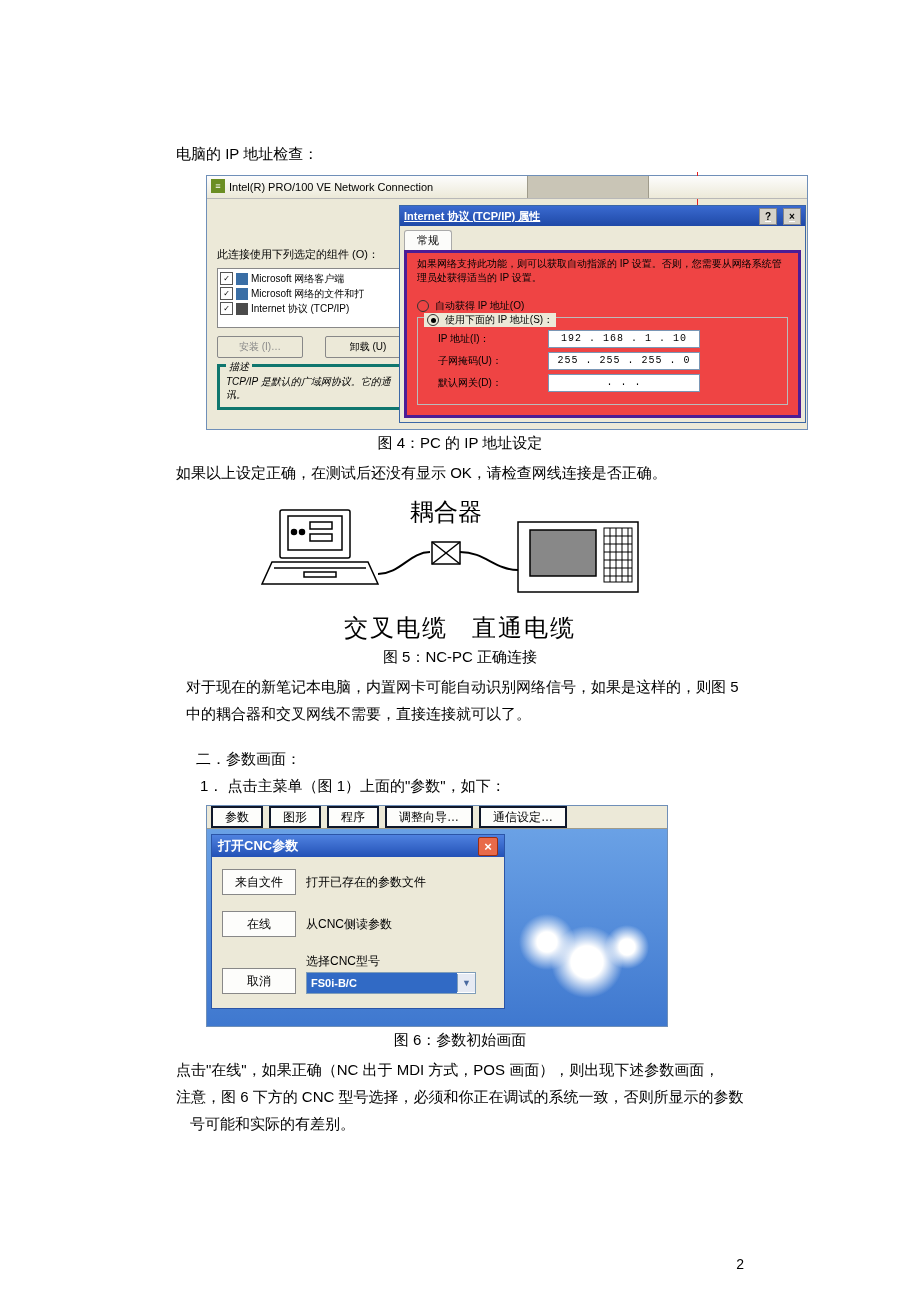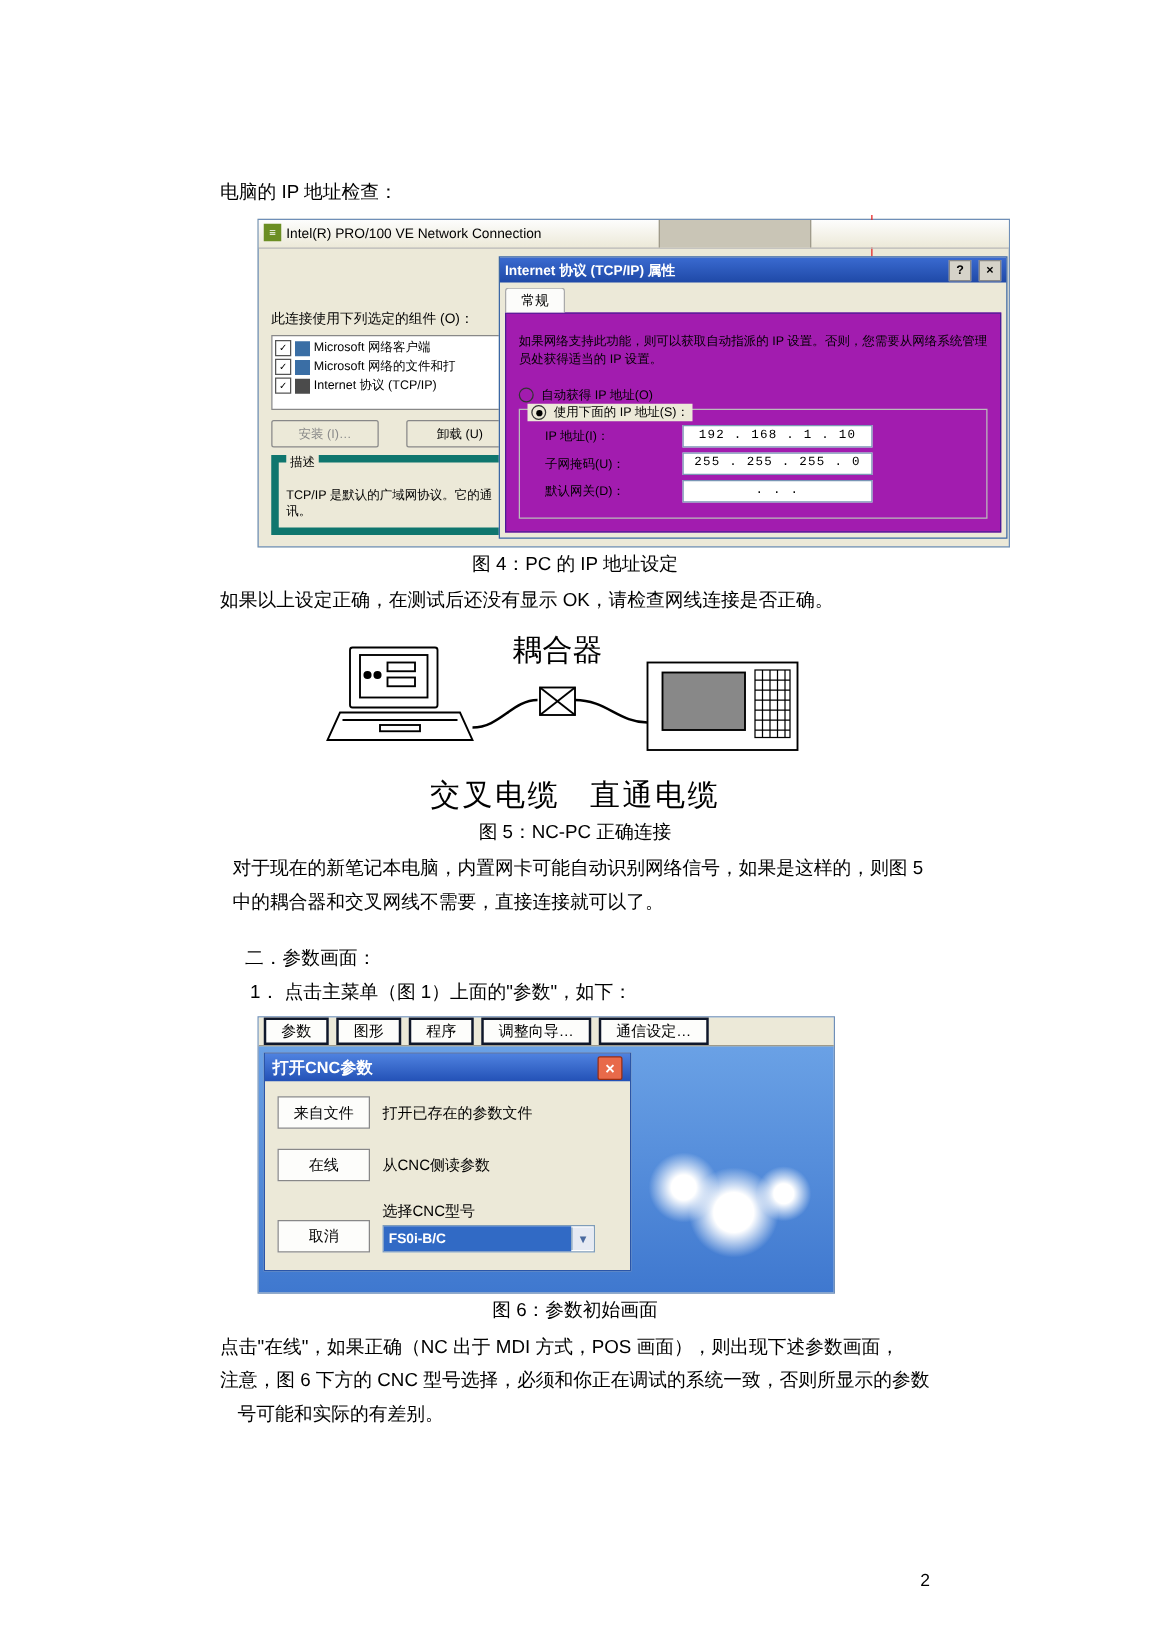--- a/index.html
+++ b/index.html
@@ -67,49 +67,49 @@
   .fig4 .chklist .picon { width:12px; height:12px; background:#3a6ea5; display:inline-block; }
   .fig4 .chklist .picon.net { background:#4b4b4b; }
   .fig4 .btnrow { display:flex; gap:22px; margin-bottom:6px;}
   .fig4 .btn {
     height:20px; min-width:68px; padding:0 8px;
     background:#ece9d8; border:1px solid #888; border-radius:2px;
     font-size:10px; display:inline-flex; align-items:center; justify-content:center;
   }
   .fig4 .btn.dis { color:#8a8a8a; }
   .fig4 .fieldset {
-    border:6px solid #0f766e; padding:20px 6px 6px 6px; position:relative; margin-top:4px;
+    border:3px solid #0f766e; padding:8px 6px 6px 6px; position:relative; margin-top:4px;font-style:italic;
   }
   .fig4 .fieldset>.legend { position:absolute; top:-7px; left:6px; background:#ece9d8; padding:0 3px; font-size:10px;}
   .fig4 .right-pane { flex:1; position:relative; }
   .fig4 .right-dialog {
     position:relative;
     margin-left:-8px;
     width: 405px;
     border:1px solid #3b67a5;
     background:#ece9d8;
   }
   .fig4 .dlg-title {
     height:20px; background:linear-gradient(#3a6ad0,#1f49a7);
     color:#fff; font-size:11px; font-weight:bold;
-    display:flex; align-items:center; padding:0 4px; gap:6px;
+    display:flex; align-items:center; padding:0 4px; gap:6px;text-decoration:underline;
   }
   .fig4 .dlg-title .spacer{flex:1;}
   .fig4 .dlg-title .winbtn{
     width:16px;height:15px;background:#d6d3c9;border:1px solid #888;color:#000;
     font-size:10px;font-weight:bold;display:inline-flex;align-items:center;justify-content:center;
   }
   .fig4 .tabstrip { padding:4px 0 0 4px;}
   .fig4 .tab {
     display:inline-block; padding:2px 12px 2px 12px;
     background:#fcfcfa; border:1px solid #aaa; border-bottom:none;
     border-radius:3px 3px 0 0; font-size:11px;
   }
   .fig4 .tabbody {
-    margin:0 4px 4px 4px; border:1px solid #4c1d95; background:#a21caf; padding:16px 10px 10px 10px;
+    margin:0 4px 4px 4px; border:3px solid #4c1d95; background:#ef4444; padding:4px 10px 10px 10px;
   }
   .fig4 .note { font-size:10px; line-height:14px; margin-bottom:14px;}
   .fig4 .radio-row { display:flex; align-items:center; gap:6px; font-size:10px; margin:4px 0;}
   .fig4 .radio { width:10px;height:10px;border:1px solid #333;border-radius:50%;display:inline-flex;align-items:center;justify-content:center;}
   .fig4 .radio.sel::after{content:"";width:5px;height:5px;background:#000;border-radius:50%;}
   .fig4 .ipgroup { border:1px solid #bbb; padding:8px 8px 8px 8px; position:relative; margin-top:2px;}
   .fig4 .ipgroup>.radio-row{position:absolute; top:-9px; left:6px; background:#ece9d8; padding:0 3px;}
   .fig4 .lblrow { display:flex; align-items:center; font-size:10px; margin:4px 0;}
   .fig4 .lblrow .k { width:110px; padding-left:12px;}
   .fig4 .ipbox {

